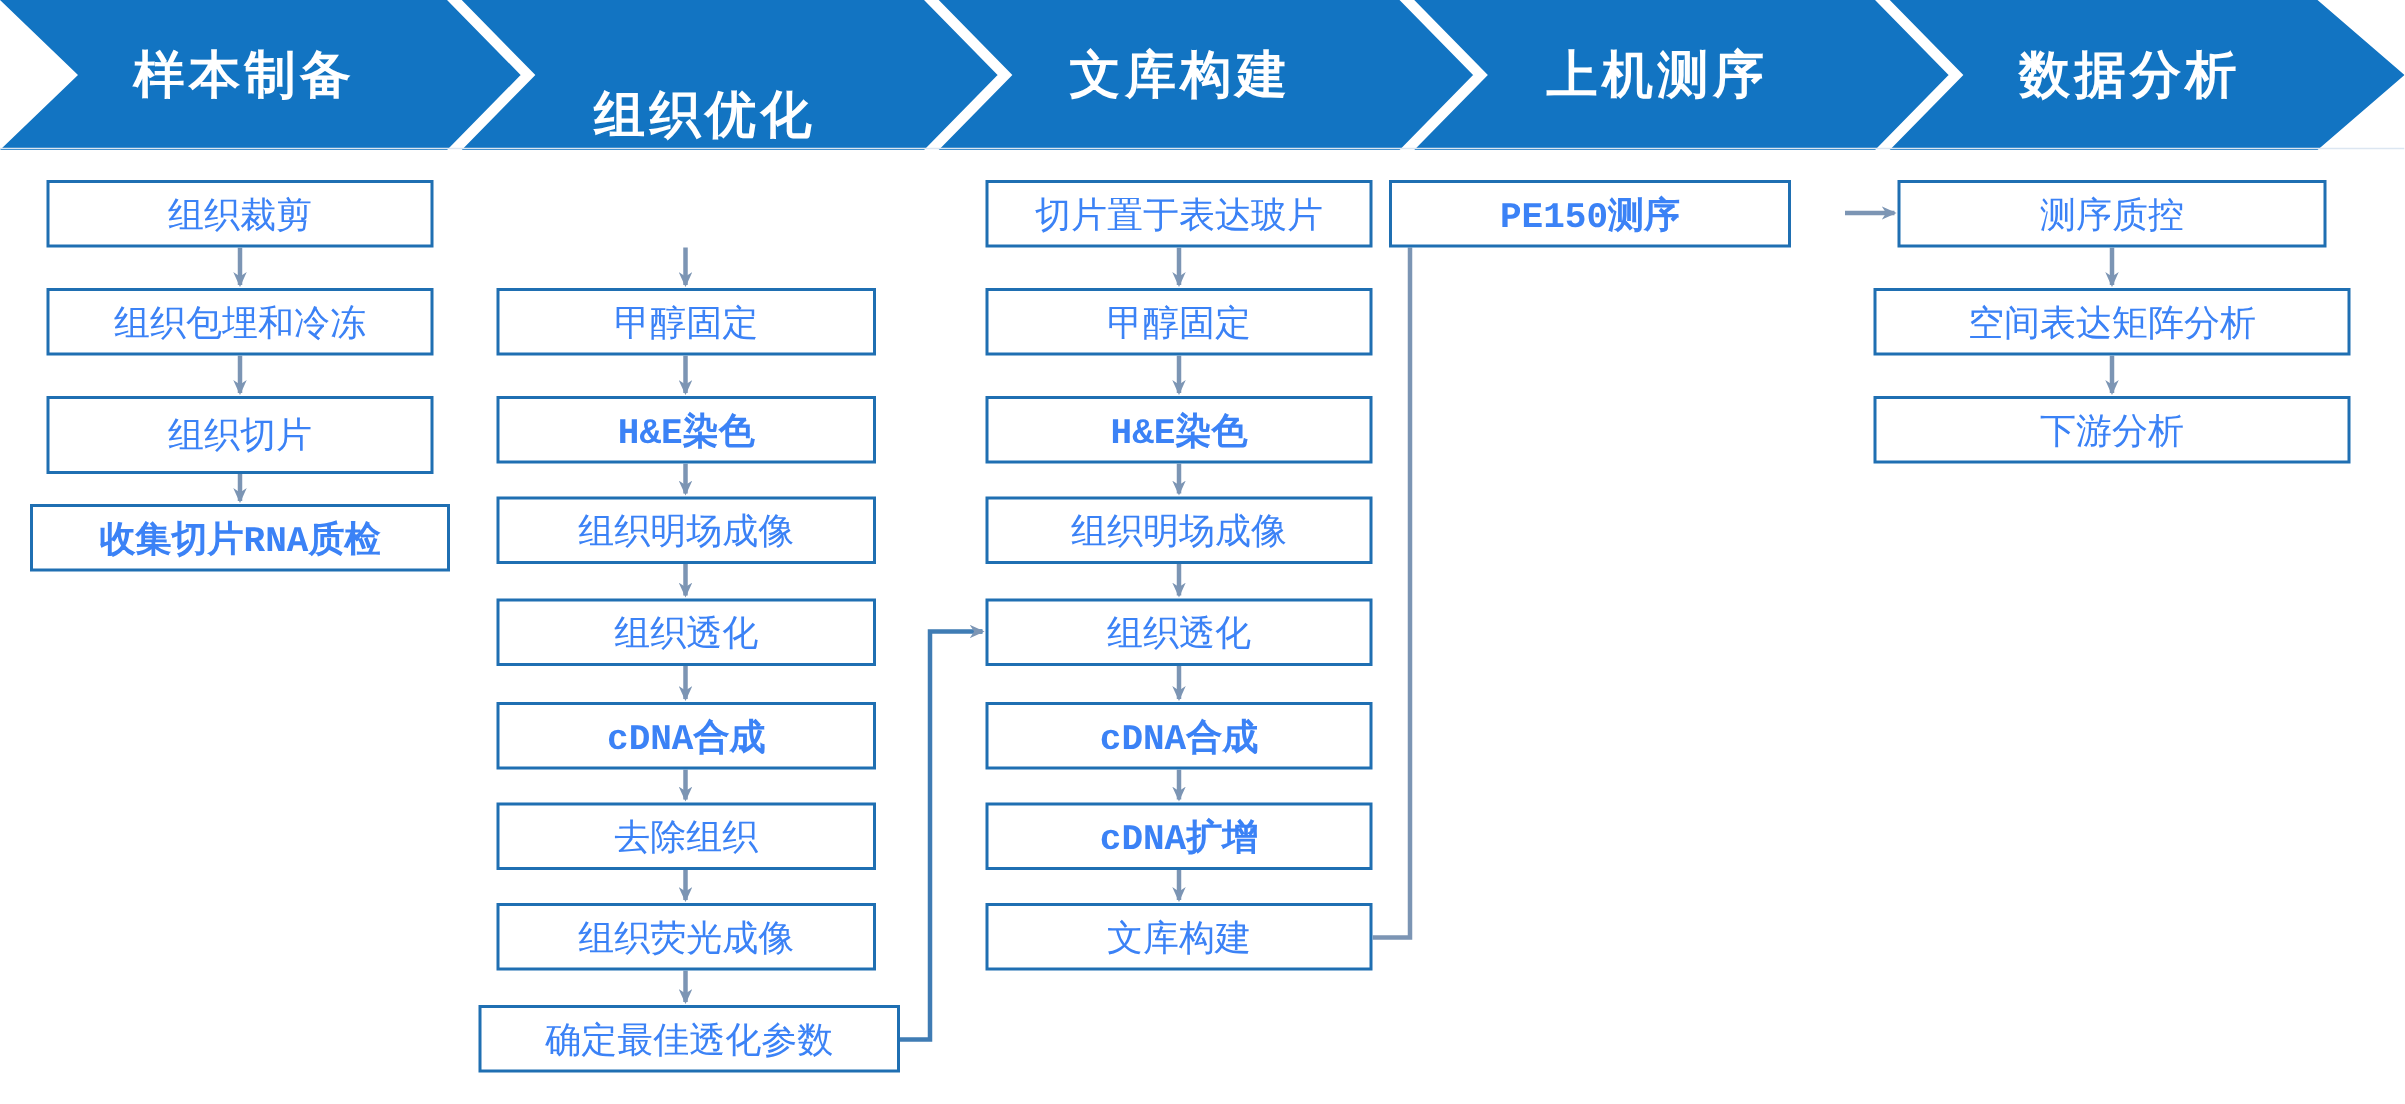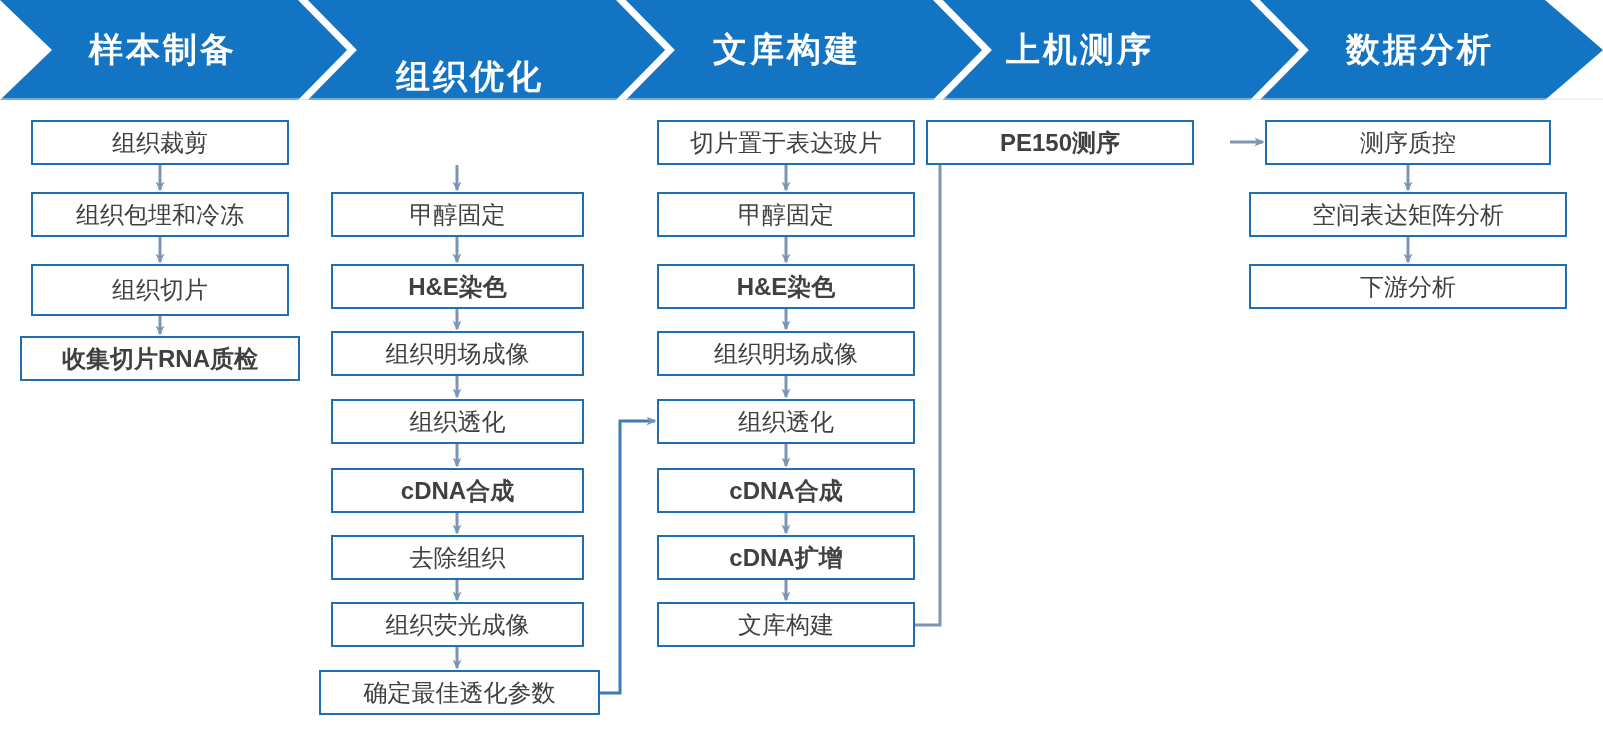--- a/index.html
+++ b/index.html
@@ -21,24 +21,24 @@
     font-family:"Liberation Serif","DejaVu Serif",serif;
   }
 
   
   .node{
     position:absolute;
     box-sizing:border-box;
     border:2.2px solid #1F6FB2;
     background:#ffffff;
     display:flex;align-items:center;justify-content:center;
-    color:#404040;
+    color:#3b82f6;
     font-size:24px;
     white-space:nowrap;
-    font-family:Liberation Sans, sans-serif;
+    font-family:Liberation Mono, monospace;
   }
   .node.bold{font-weight:700;}
 
   
   #wires{position:absolute;left:0;top:0;width:1603px;height:736px;pointer-events:none;}
 </style>
 </head>
 <body>
 
 <div id="stage">
@@ -60,21 +60,21 @@
 
     <div class="chev-label" style="left:33px;width:260px;">
       <span>样本制备</span>
     </div>
     <div class="chev-label" style="left:340px;width:260px;align-items:flex-end;">
       <span>组织优化</span>
     </div>
     <div class="chev-label" style="left:657px;width:260px;">
       <span>文库构建</span>
     </div>
-    <div class="chev-label" style="left:950px;width:260px;">
+    <div class="chev-label" style="left:975px;width:260px;">
       <span>上机测序</span>
     </div>
     <div class="chev-label" style="left:1290px;width:260px;">
       <span>数据分析</span>
     </div>
   </div>
 
   <svg id="wires" viewBox="0 0 1603 736" xmlns="http://www.w3.org/2000/svg">
     <defs>
       <marker id="ah" markerWidth="10" markerHeight="9" refX="8.6" refY="4.5" orient="auto" markerUnits="userSpaceOnUse">

